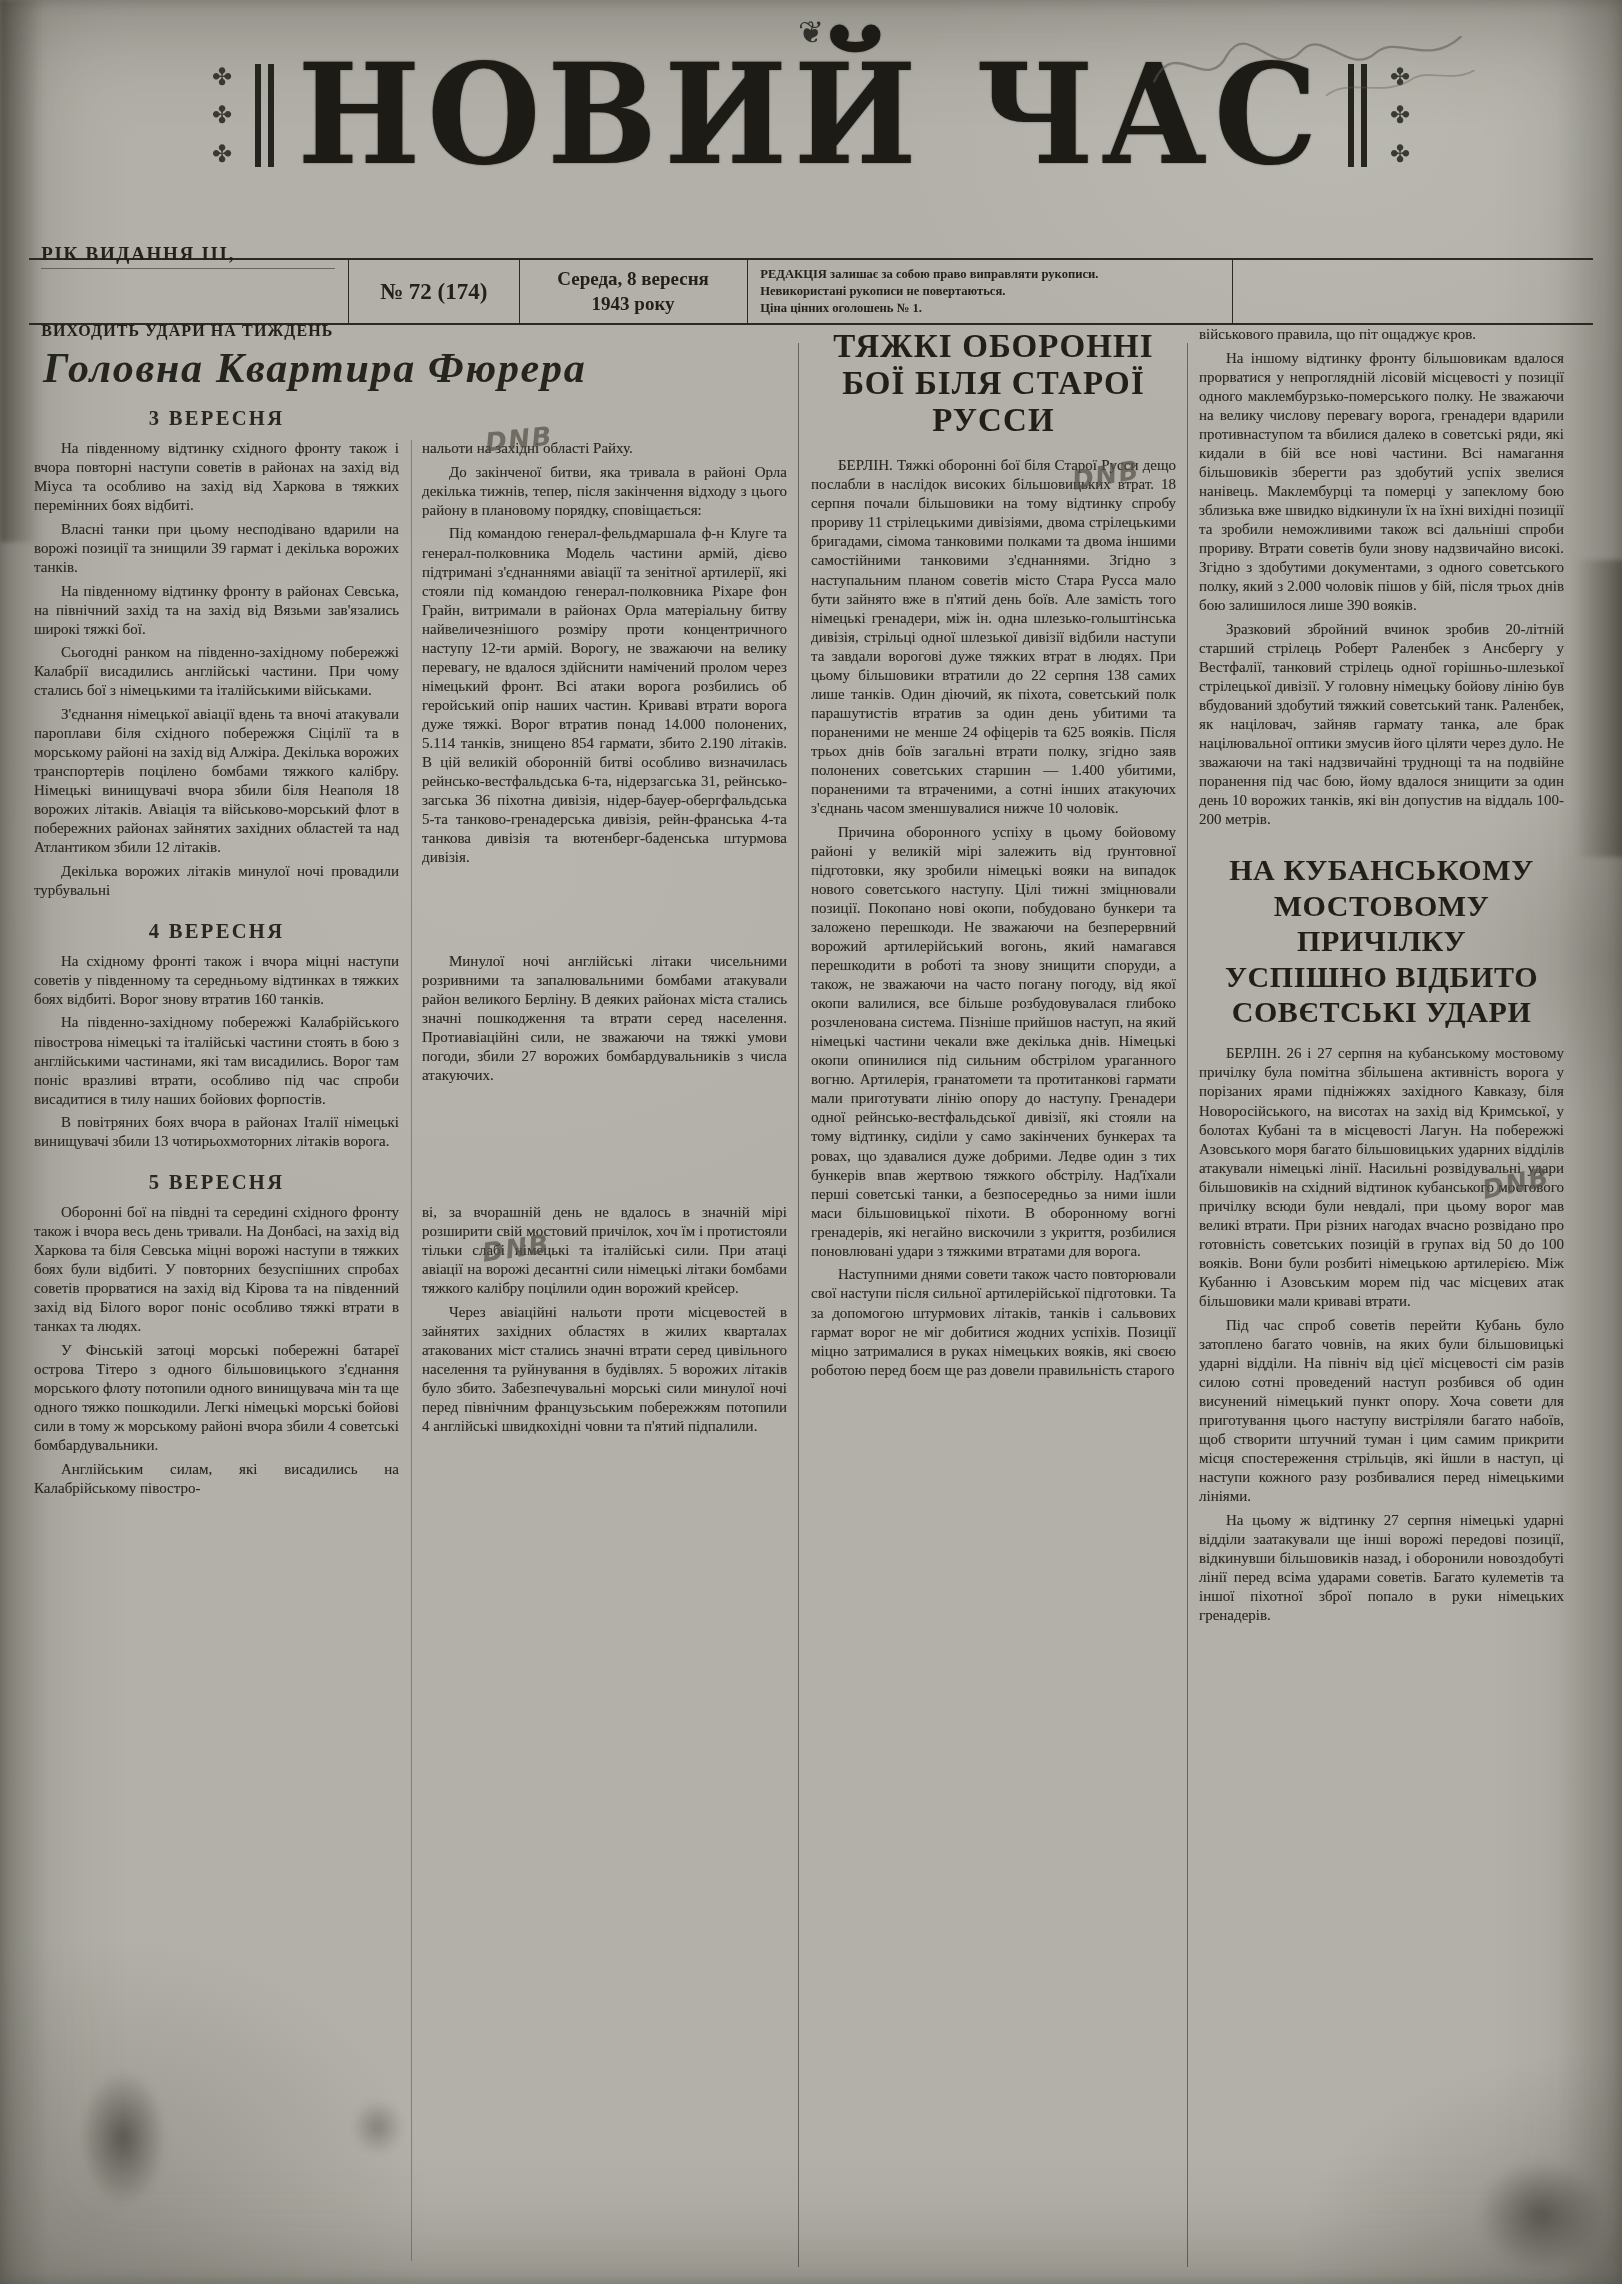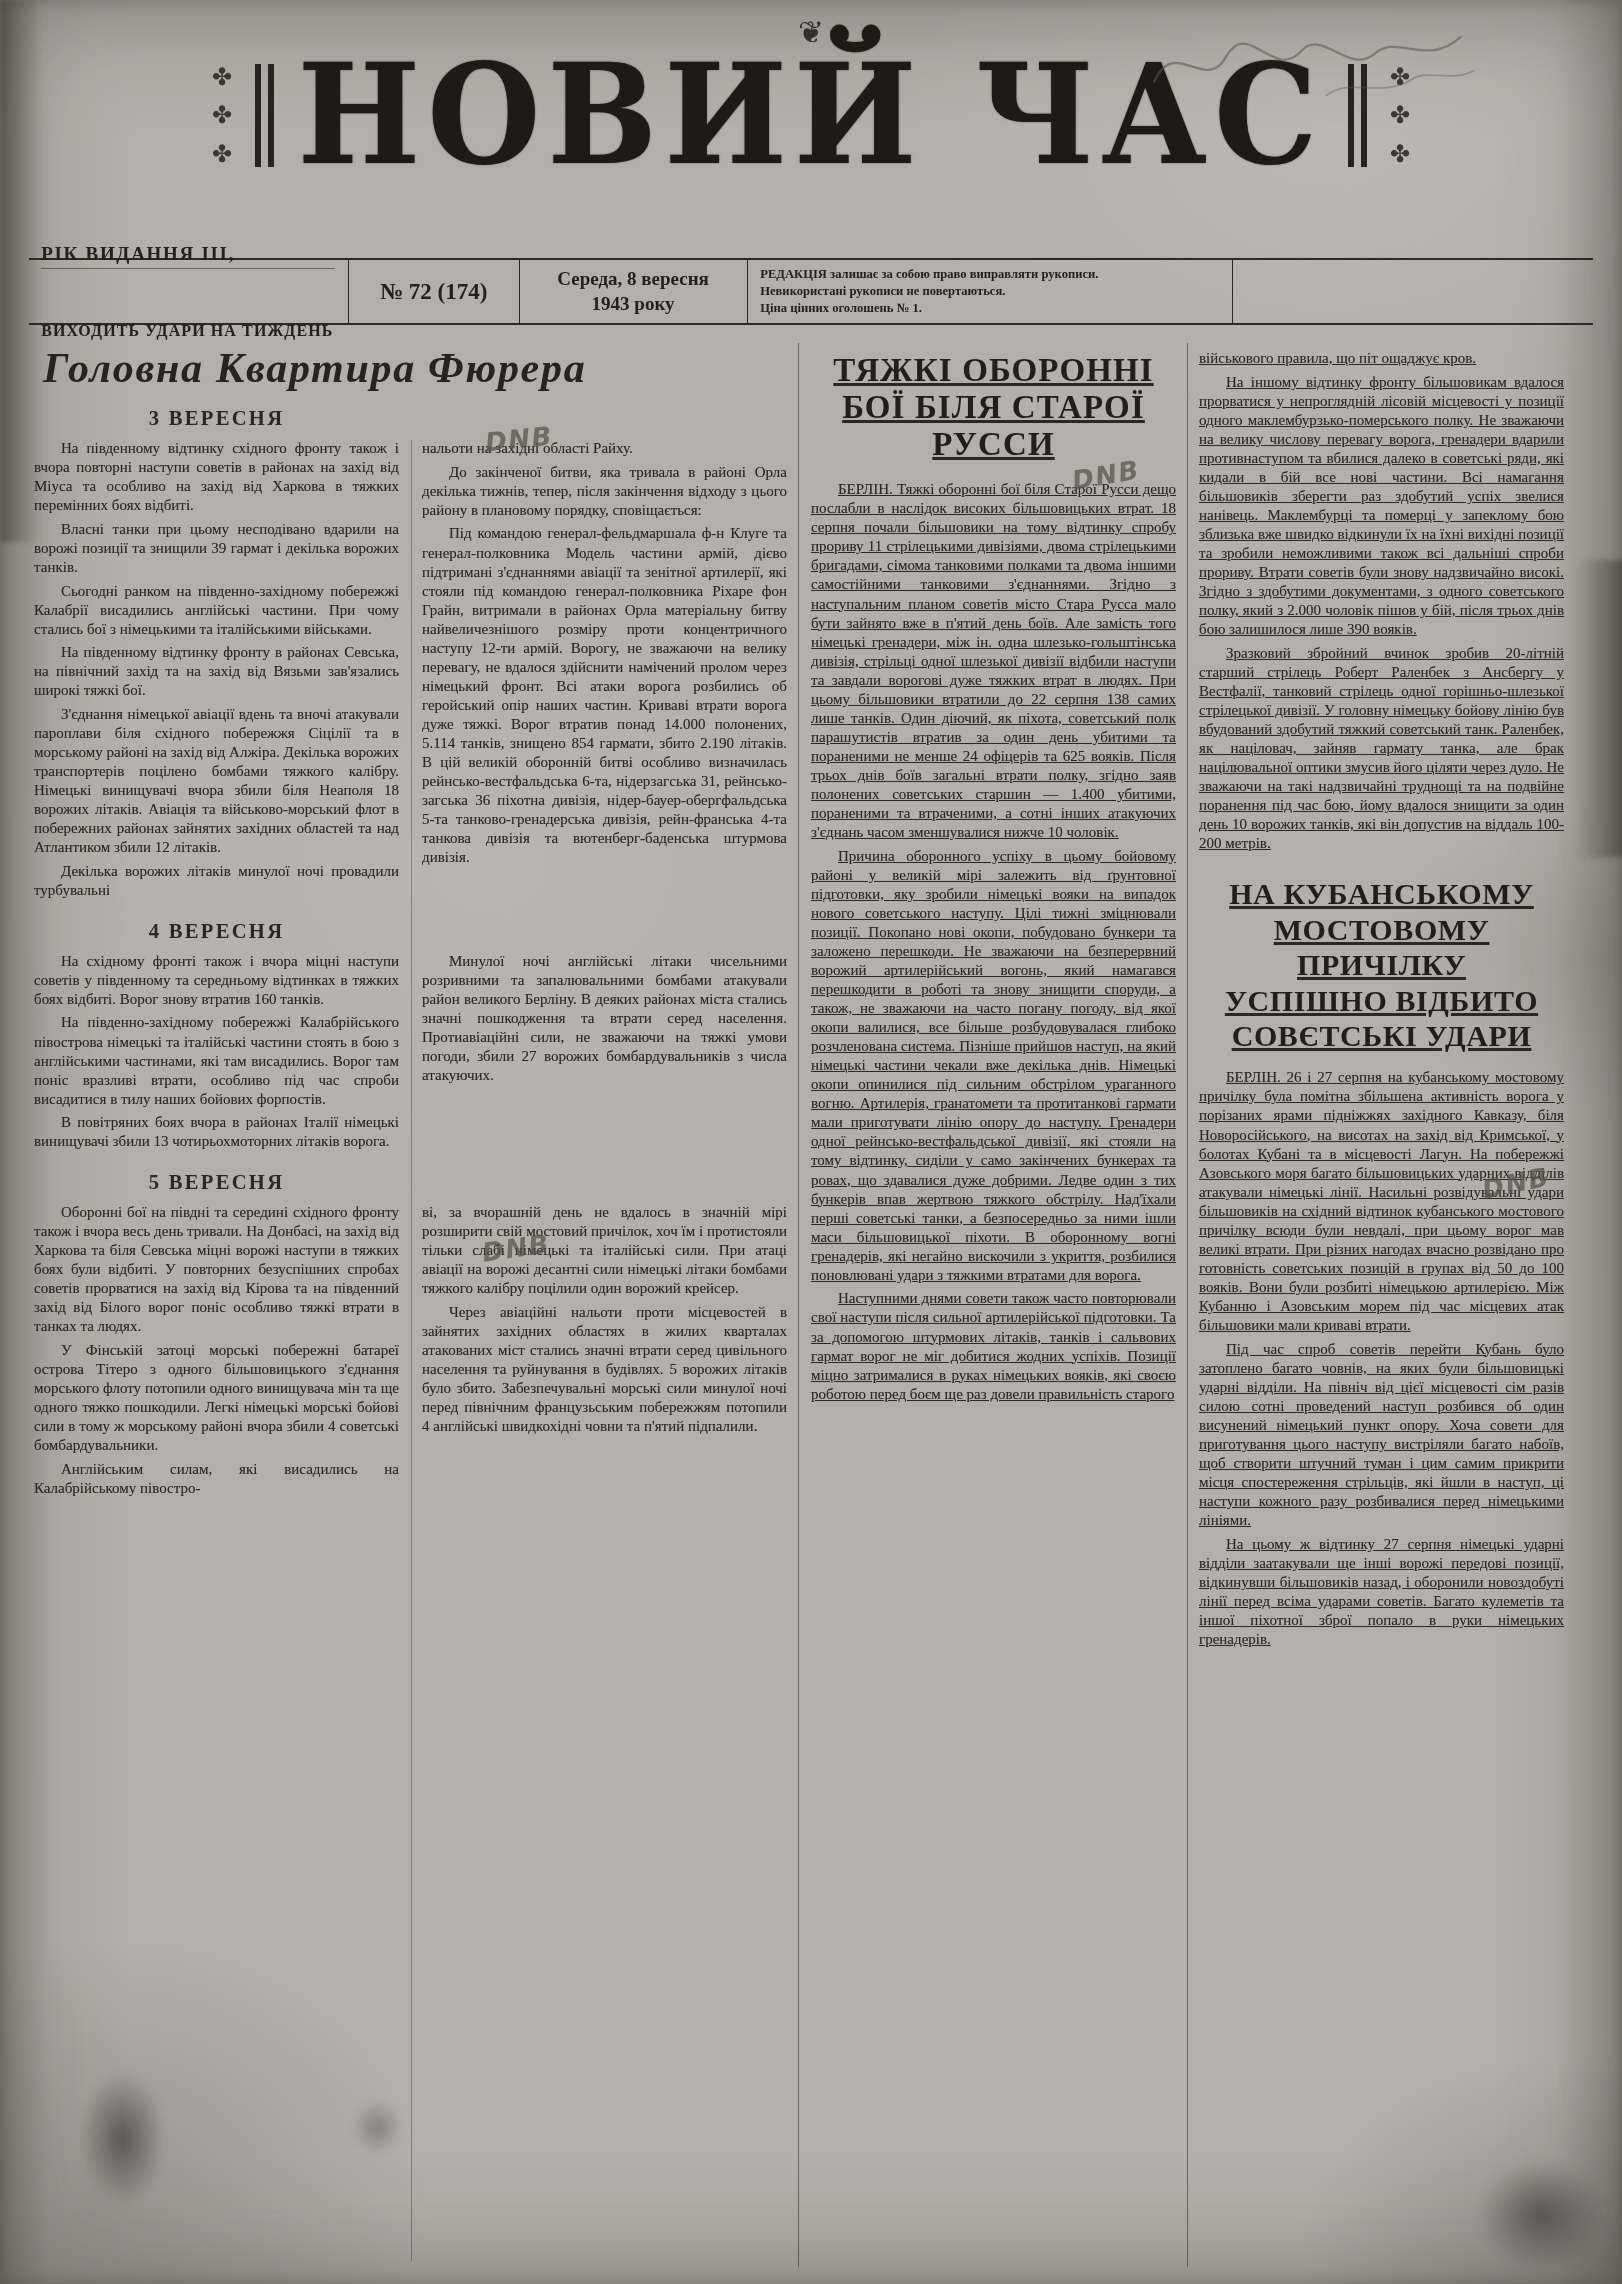--- a/index.html
+++ b/index.html
@@ -56,21 +56,21 @@
   .fuehrer-hl { font-style:italic; font-weight:bold; font-size:42px; letter-spacing:1.7px; margin:1.1px 0 10.3px 9px; color:#26241e; }
   .date-hl { width:365px; text-align:center; font-weight:bold; font-size:20.6px; letter-spacing:2.3px; margin:15px 0 9px; }
   .two-col { display:flex; gap:23px; }
   .ncol { width:365px; flex:0 0 365px; }
   .para {
     font-size:15px; line-height:1.27; text-align:justify; text-indent:27px;
     margin:0 0 4.6px; overflow-wrap:break-word; hyphens:auto;
     text-shadow:0 0 0.6px rgba(36,34,29,.35);
   }
   .para.cont { text-indent:0; }
-  .col { position:absolute; top:349px; width:365px; height:1930px; overflow:hidden;text-decoration:underline; }
+  .col { position:absolute; top:325px; width:365px; height:1930px; overflow:hidden; }
   .col3 { left:811px; }
   .col4 { left:1199px; }
   .russa-hl { margin:3.4px 0 17px; }
   .russa-hl .hl-line { font-weight:bold; font-size:33px; line-height:1.12; text-align:center; letter-spacing:1.1px; color:#221f1a; }
   .kuban-hl { margin:23px 0 15px; }
   .kuban-hl .hl-line { font-weight:bold; font-size:30px; line-height:1.18; text-align:center; letter-spacing:0.6px; color:#221f1a; }
   
   .vdiv { position:absolute; width:1.1px; background:rgba(40,38,32,.55); }
   .vdiv-1 { left:411px; top:440px; bottom:23px; background:rgba(40,38,32,.35); }
   .vdiv-2 { left:798px; top:343px; bottom:17px; }
@@ -147,22 +147,22 @@
 
   <div class="leftblock">
     <h2 class="fuehrer-hl">Головна Квартира Фюрера</h2>
 
     <section>
       <div class="date-hl">3 ВЕРЕСНЯ</div>
       <div class="two-col">
         <div class="ncol">
             <p class="para">На південному відтинку східного фронту також і вчора повторні наступи советів в районах на захід від Міуса та особливо на захід від Харкова в тяжких перемінних боях відбиті.</p>
             <p class="para">Власні танки при цьому несподівано вдарили на ворожі позиції та знищили 39 гармат і декілька ворожих танків.</p>
+            <p class="para">На південному відтинку фронту в районах Севська, на північний захід та на захід від Вязьми зав'язались широкі тяжкі бої.</p>
             <p class="para">Сьогодні ранком на південно-західному побережжі Калабрії висадились англійські частини. При чому стались бої з німецькими та італійськими військами.</p>
-            <p class="para">На південному відтинку фронту в районах Севська, на північний захід та на захід від Вязьми зав'язались широкі тяжкі бої.</p>
             <p class="para">З'єднання німецької авіації вдень та вночі атакували пароплави біля східного побережжя Сіцілії та в морському районі на захід від Алжіра. Декілька ворожих транспортерів поцілено бомбами тяжкого калібру. Німецькі винищувачі вчора збили біля Неаполя 18 ворожих літаків. Авіація та військово-морський флот в побережних районах зайнятих західних областей та над Атлантиком збили 12 літаків.</p>
             <p class="para">Декілька ворожих літаків минулої ночі провадили турбувальні</p>
           </div>
         <div class="ncol">
             <p class="para cont">нальоти на західні області Райху.</p>
             <p class="para">До закінченої битви, яка тривала в районі Орла декілька тижнів, тепер, після закінчення відходу з цього району в плановому порядку, сповіщається:</p>
             <p class="para">Під командою генерал-фельдмаршала ф-н Клуге та генерал-полковника Модель частини армій, дієво підтримані з'єднаннями авіації та зенітної артилерії, які стояли під командою генерал-полковника Ріхаре фон Грайн, витримали в районах Орла матеріальну битву найвеличезнішого розміру проти концентричного наступу 12-ти армій. Ворогу, не зважаючи на велику перевагу, не вдалося здійснити намічений пролом через німецький фронт. Всі атаки ворога розбились об геройський опір наших частин. Криваві втрати ворога дуже тяжкі. Ворог втратив понад 14.000 полонених, 5.114 танків, знищено 854 гармати, збито 2.190 літаків. В цій великій оборонній битві особливо визначилась рейнсько-вестфальдська 6-та, нідерзагська 31, рейнсько-загська 36 піхотна дивізія, нідер-бауер-обергфальдська 5-та танково-гренадерська дивізія, рейн-франська 4-та танкова дивізія та вютенберг-баденська штурмова дивізія.</p>
           </div>
       </div>
     </section>

